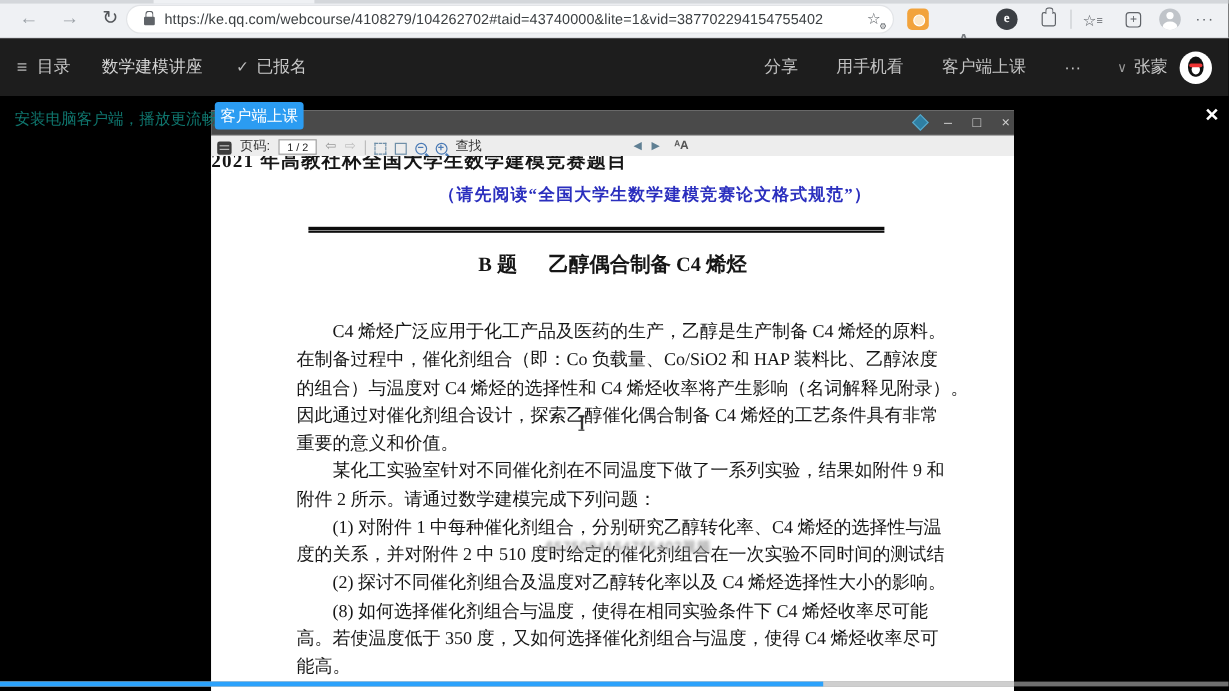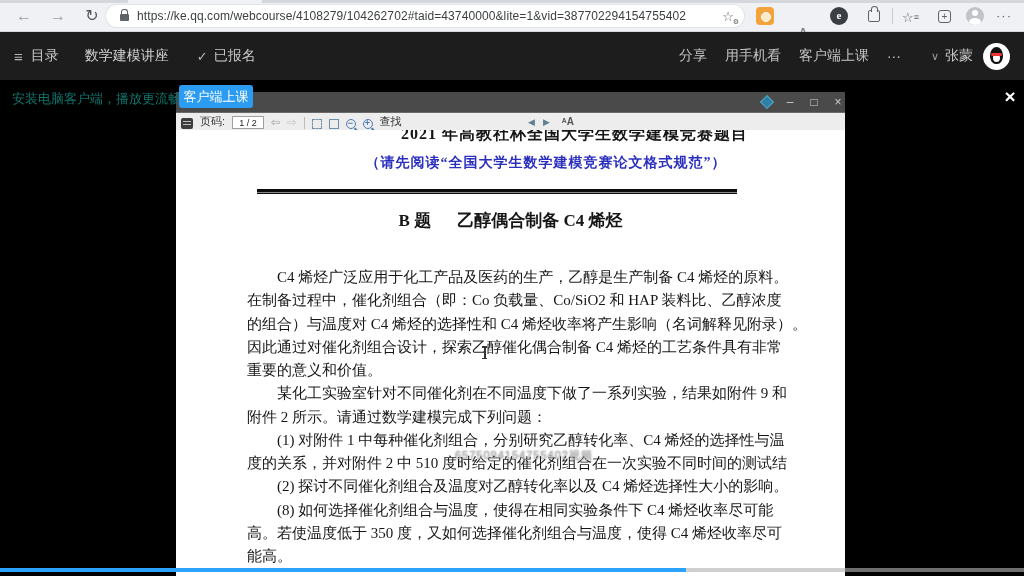--- a/index.html
+++ b/index.html
@@ -46,21 +46,21 @@
   .dots { font-size:13px; color:#5f6368; letter-spacing:1px; line-height:18px; }
 
   
   .course-header { position:absolute; left:0; top:32px; width:1024px; height:48px; background:#1d1d1d;
     display:flex; align-items:center; color:#c9c9c9; font-size:14px; padding:0 14px; }
   .course-header .hamburger { font-size:15px; margin-right:8px; color:#b5b5b5; }
   .course-header .menu-label { margin-right:26px; }
   .course-header .course-title { margin-right:28px; color:#d2d2d2; }
   .course-header .check { color:#b9b9b9; font-size:13px; margin-right:6px; }
   .course-header .spacer { flex:1; }
-  .course-header .hitem { margin-left:18px; color:#c3c3c3; }
+  .course-header .hitem { margin-left:32px; color:#c3c3c3; }
   .course-header .chevron { font-size:11px; color:#9d9d9d; margin-left:30px; margin-right:6px; }
   .qq-avatar { width:27px; height:27px; border-radius:50%; background:#fff; margin-left:10px; position:relative; flex:none; }
   .qq-avatar .body { position:absolute; left:7px; top:4px; width:13px; height:17px; background:#111; border-radius:50% 50% 45% 45%; }
   .qq-avatar .belly { position:absolute; left:10px; top:11px; width:7px; height:8px; background:#fff; border-radius:50%; }
   .qq-avatar .scarf { position:absolute; left:8px; top:10px; width:11px; height:3px; background:#e33; border-radius:2px; }
 
   
   .video { position:absolute; left:0; top:80px; width:1024px; height:496px; background:#000; }
 
   .promo-text { position:absolute; left:12px; top:10px; font-size:13px; color:#0f766e; }
@@ -93,21 +93,21 @@
     transform:rotate(45deg); right:-4px; bottom:-2px; }
   .mag i { position:absolute; top:50%; left:50%; transform:translate(-50%,-58%); font-style:normal;
     font-size:9px; color:#4a7ab5; font-weight:bold; line-height:1; }
   .tb-right { position:absolute; left:348px; top:2px; display:flex; align-items:center; height:13px; }
   .tb-right .nav { color:#5f7f93; font-size:9px; margin:0 4px; }
   .tb-right .texttool { color:#555; font-size:10px; margin-left:8px; font-weight:bold; }
 
   
   .page { position:absolute; left:0; top:38px; width:669px; height:446px; background:#fff; overflow:hidden;
     font-family:"Liberation Serif","DejaVu Serif",serif; color:#161616; }
-  .doc-title { position:absolute; left:0; top:-6px; width:797px; text-align:center; font-size:16px;
+  .doc-title { position:absolute; left:0; top:-6px; width:797px; text-align:left; font-size:16px;
     font-weight:bold; letter-spacing:1px; }
   .doc-subtitle { position:absolute; left:0; top:24px; width:740px; text-align:center; font-size:14px;
     font-weight:600; color:#2b2fbe; letter-spacing:1px; }
   .doc-rule { position:absolute; left:81px; top:59px; width:480px; height:5px;
     background:linear-gradient(#0c0c0c 0 60%, #888 60% 72%, #0c0c0c 72%); }
   .doc-heading { position:absolute; left:0; top:79px; width:669px; text-align:center; font-size:17px; font-weight:bold; }
   .doc-heading .hgap { display:inline-block; width:26px; }
   .doc-lines { position:absolute; left:71px; top:136px; width:494px; font-size:15px; line-height:23.25px; }
   .doc-line { white-space:nowrap; height:23.25px; }
   .watermark { position:absolute; left:279px; top:318px; font-size:11px; letter-spacing:1px;

